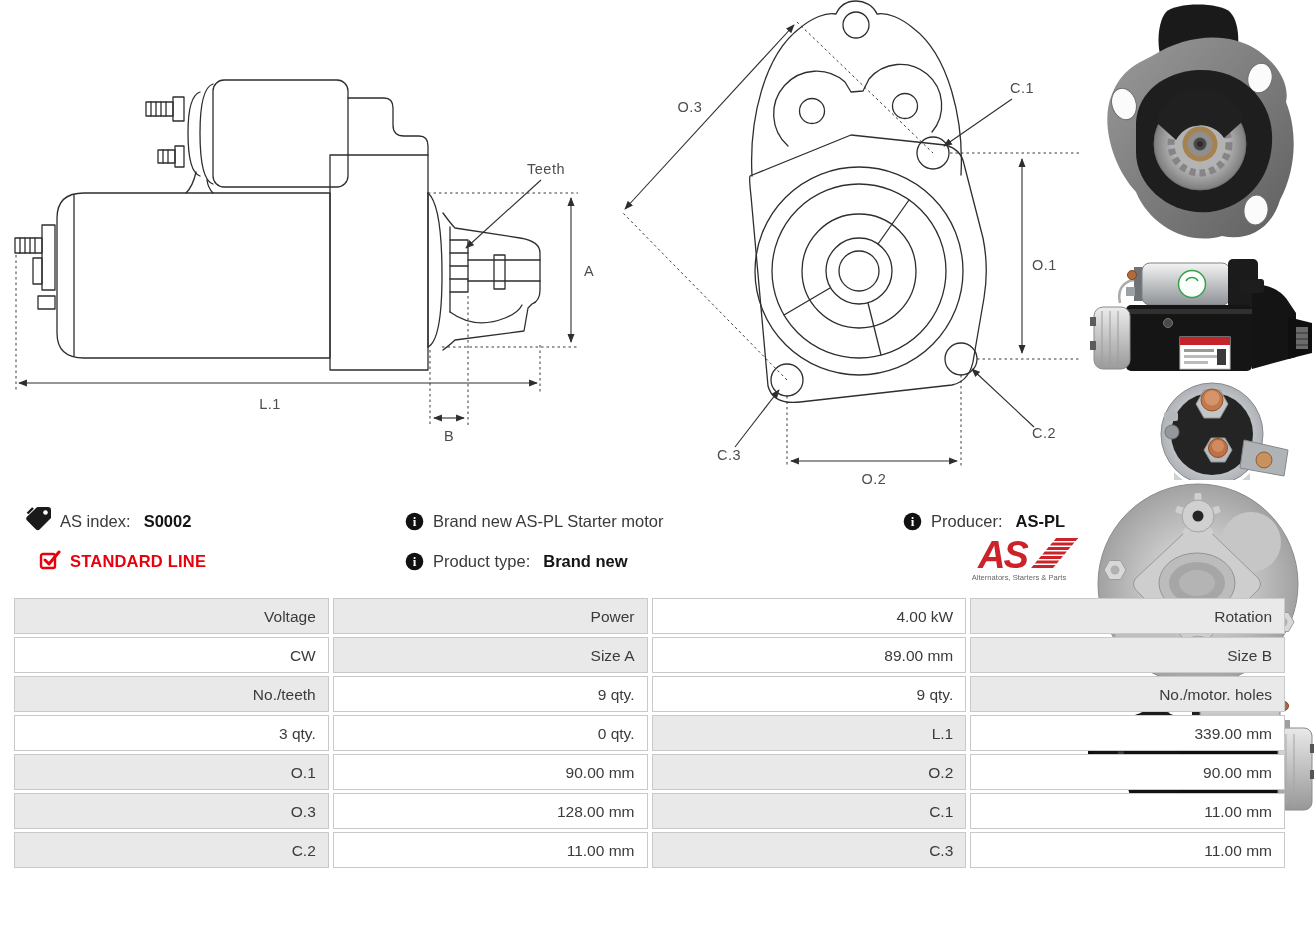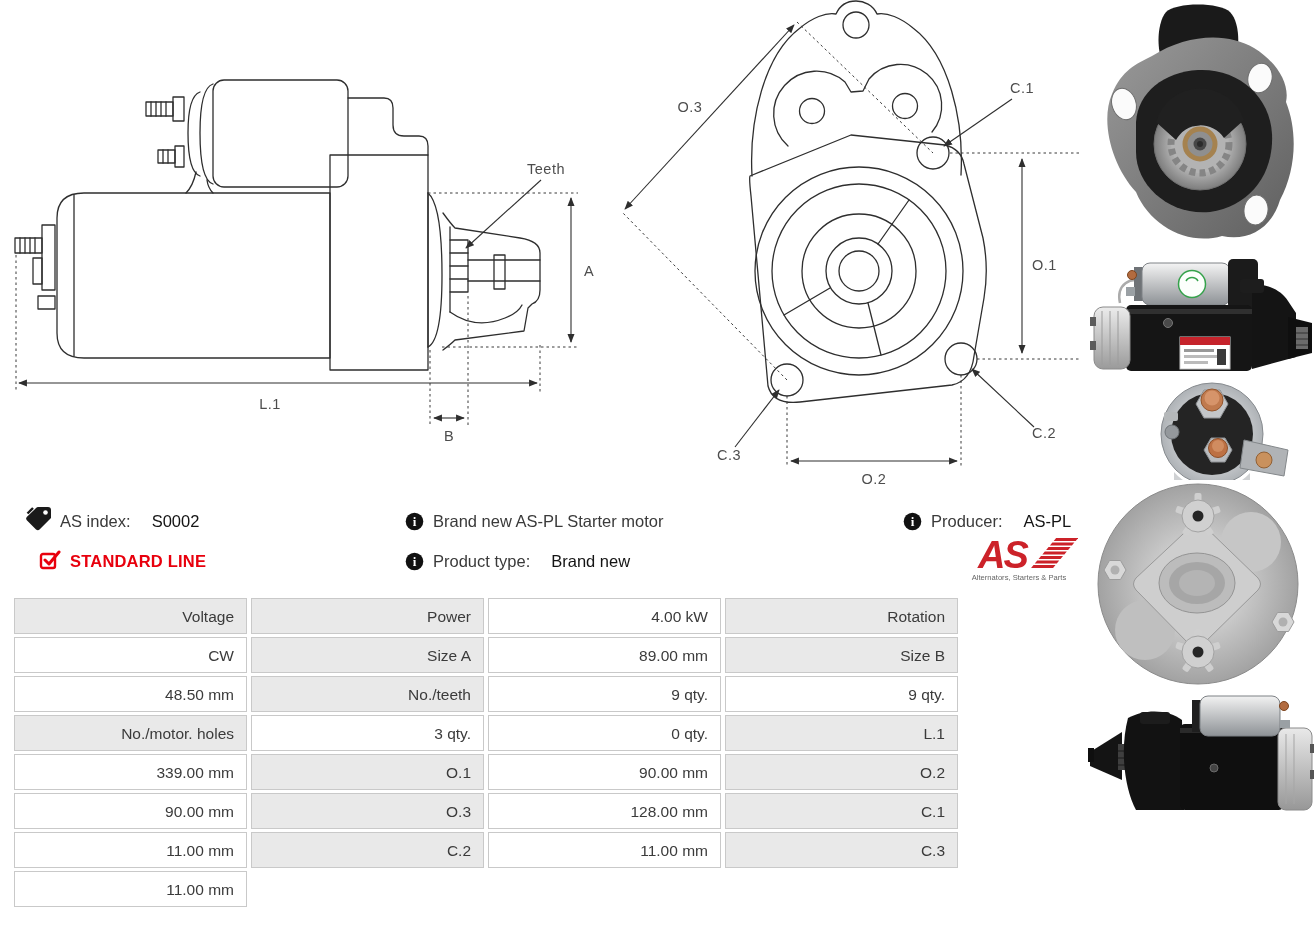--- a/index.html
+++ b/index.html
@@ -13,26 +13,26 @@
   .ddot  { stroke:#3a3a3a; stroke-width:1; fill:none; stroke-dasharray:2.5 3; }
   .dim   { stroke:#2e2e2e; stroke-width:1.1; fill:none; }
   .dtext { fill:#4d4d4d; font-size:14.5px; letter-spacing:0.5px; }
 
   
   svg.photo { position:absolute; }
 
   
   .info-item { position:absolute; display:flex; align-items:flex-end; gap:9px;
                font-size:16.5px; color:#3a3a3a; white-space:nowrap; height:22px; }
-  .info-item b { font-weight:normal; color:#141414; margin-left:12px; }
+  .info-item b { font-weight:bold; color:#141414; margin-left:4px; }
   .info-item.std { color:#e8000d; font-weight:bold; letter-spacing:0.2px; }
   .icn { flex:0 0 auto; display:block; }
 
   
-  .spec-table { position:absolute; left:14px; top:598px; width:944px;
+  .spec-table { position:absolute; left:14px; top:598px; width:1271px;
                 display:grid; grid-template-columns:repeat(4,1fr);
                 column-gap:4px; row-gap:3px;
                 font-size:15.5px; line-height:21px; color:#3b3b3b; }
   .cell { border:1px solid #c9c9c9; background:#fff; text-align:right;
           padding:6.5px 12px 6.5px 8px; }
   .cell.lbl { background:#e9e9e9; padding-left:50px; }
 
   
   #logo { position:absolute; left:960px; top:531px; }
 </style>
@@ -398,21 +398,20 @@
     <div class="cell lbl">Voltage</div>
     <div class="cell lbl">Power</div>
     <div class="cell val">4.00 kW</div>
 
     <div class="cell lbl">Rotation</div>
     <div class="cell val">CW</div>
     <div class="cell lbl">Size A</div>
     <div class="cell val">89.00 mm</div>
 
     <div class="cell lbl">Size B</div>
-    <div class="cell val">48.50 mm</div>
     <div class="cell lbl">No./teeth</div>
     <div class="cell val">9 qty.</div>
 
     <div class="cell val">9 qty.</div>
     <div class="cell lbl">No./motor. holes</div>
     <div class="cell val">3 qty.</div>
 
     <div class="cell val">0 qty.</div>
     <div class="cell lbl">L.1</div>
     <div class="cell val">339.00 mm</div>

